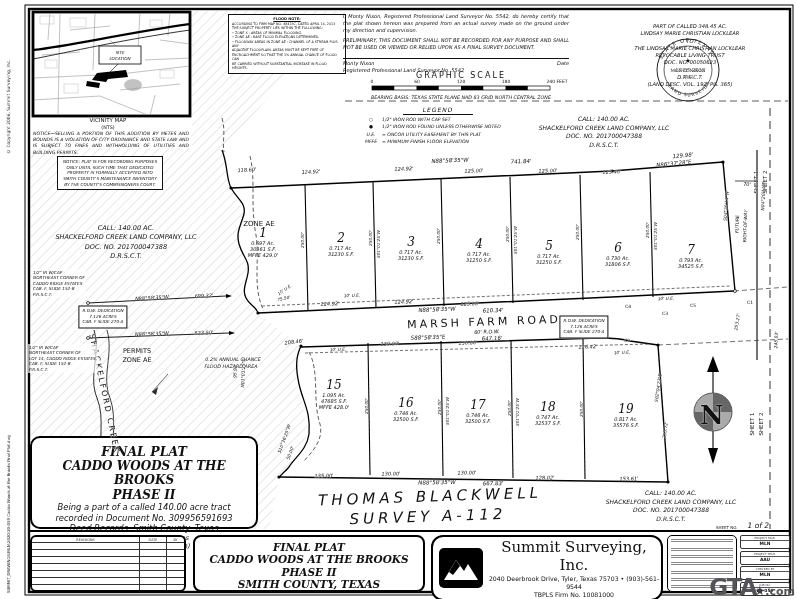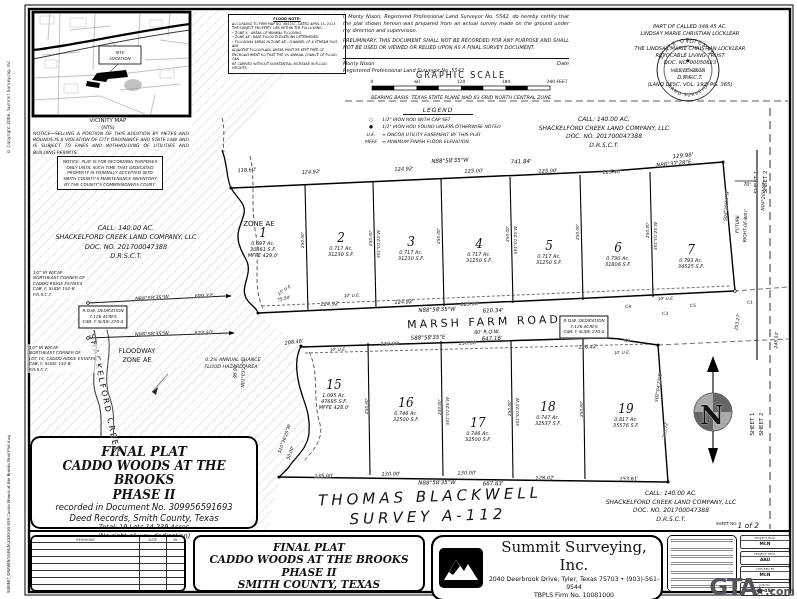--- a/index.html
+++ b/index.html
@@ -73,21 +73,21 @@
   #firmserv{font-family:"DejaVu Serif",serif;font-weight:bold;font-size:7.6px}
   #firmaddr,#firmno{font-size:6.2px}
   #disclaimer{left:667px;top:535px;width:70px;height:57px;border:1.5px solid #000;border-radius:5px;background:#fff}
   #disclaimer .lines{position:absolute;inset:3px;
       background:repeating-linear-gradient(180deg,#8a8a8a 0 .6px,transparent .6px 2.3px)}
   #projcol{left:740px;top:535px;width:50px;height:57px}
   .pjbox{border:1px solid #333;border-radius:2px;height:12.2px;margin-bottom:1.4px;text-align:center;
          background:#fff;overflow:hidden}
   .pjlabel{font-size:2.9px;border-bottom:0.6px solid #555;color:#333;line-height:1.4}
   .pjvalue{font-size:4.4px;font-weight:bold;line-height:1.5}
-  #sheetno{left:716px;top:521px;display:flex;align-items:flex-start;gap:0}
+  #sheetno{left:716px;top:521px;display:flex;align-items:flex-end;gap:10px}
   #sheetno .lab{font-size:4px}
   #sheetno .val{font-size:7.5px;font-style:italic}
   
   .vtext{position:absolute;writing-mode:vertical-rl;transform:rotate(180deg);color:#333;white-space:nowrap}
   #copyright{left:6px;top:14px;font-size:4.4px;height:140px}
   #filetext{left:6px;top:415px;font-size:3.9px;height:178px;color:#222}
   #gta{position:absolute;right:2px;bottom:-1px;display:flex;align-items:baseline;z-index:20;color:#53545a}
   #gta .g1{font-size:23px;font-weight:bold;letter-spacing:-1px}
   #gta .g2{font-size:12px;margin:0 0 0 -2px;color:#3a3a40}
   #gta .g3{font-size:11px;font-weight:bold}
@@ -330,20 +330,21 @@
     <div>CALL: 140.00 AC.</div>
     <div>SHACKELFORD CREEK LAND COMPANY, LLC</div>
     <div>DOC. NO. 201700047388</div>
     <div>D.R.S.C.T.</div>
   </div>
 
 <div class="blk" id="plat-title-box">
   <div class="t1">FINAL PLAT</div>
   <div class="t2">CADDO WOODS AT THE BROOKS</div>
   <div class="t2">PHASE II</div>
+  <div class="d">Being a part of a called 140.00 acre tract</div>
   <div class="d">recorded in Document No. 309956591693</div>
   <div class="d">Deed Records, Smith County, Texas</div>
   <div class="s">Total: 19 Lots  14.239 Acres</div>
   <div class="s">(No right-of-way dedication)</div>
 </div>
 
 <div id="plat-labels">
     <span class="pl" style="left: 247px; top: 170px; font-size: 5px; transform: translate(-50%, -50%) rotate(-4deg);">118.60'</span>
     <span class="pl" style="left: 311px; top: 172px; font-size: 5px; transform: translate(-50%, -50%) rotate(-3deg);">124.92'</span>
     <span class="pl" style="left: 404px; top: 169px; font-size: 5px; transform: translate(-50%, -50%) rotate(-2deg);">124.92'</span>
@@ -404,21 +405,21 @@
     <span class="pl" style="left: 659px; top: 388px; font-size: 4.5px; transform: translate(-50%, -50%) rotate(-82deg);">S02°04'23"E</span>
     <span class="pl" style="left: 291px; top: 453px; font-size: 4.5px; transform: translate(-50%, -50%) rotate(-70deg);">50.00'</span>
     <span class="pl" style="left: 285px; top: 439px; font-size: 4.5px; transform: translate(-50%, -50%) rotate(-70deg);">S10°36'25"W</span>
     <span class="pl" style="left: 236px; top: 371px; font-size: 4.5px; transform: translate(-50%, -50%) rotate(-87deg);">95.90'</span>
     <span class="pl" style="left: 244px; top: 373px; font-size: 4.5px; transform: translate(-50%, -50%) rotate(-87deg);">N01°01'25"E</span>
     <span class="pl" style="left: 152px; top: 298px; font-size: 5px; transform: translate(-50%, -50%) rotate(-3deg);">N88°58'35"W</span>
     <span class="pl" style="left: 204px; top: 296px; font-size: 5px; transform: translate(-50%, -50%) rotate(-3deg);">699.32'</span>
     <span class="pl" style="left: 152px; top: 334px; font-size: 5px; transform: translate(-50%, -50%) rotate(-2deg);">N88°58'35"W</span>
     <span class="pl" style="left: 204px; top: 333px; font-size: 5px; transform: translate(-50%, -50%) rotate(-2deg);">622.50'</span>
     <span class="pl sp" style="left: 259px; top: 224px; font-size: 7px; transform: translate(-50%, -50%) rotate(0deg);">ZONE AE</span>
-    <span class="pl sp" style="left: 137px; top: 351px; font-size: 6.5px; transform: translate(-50%, -50%) rotate(0deg);">FLOODWAY</span>
+    <span class="pl sp" style="left: 137px; top: 351px; font-size: 6.5px; transform: translate(-50%, -50%) rotate(0deg);">PERMITS</span>
     <span class="pl sp" style="left: 137px; top: 360px; font-size: 6.5px; transform: translate(-50%, -50%) rotate(0deg);">ZONE AE</span>
     <span class="pl crk" style="left: 104px; top: 394px; font-size: 8px; transform: translate(-50%, -50%) rotate(78deg);">SHACKELFORD CREEK</span>
     <span class="pl" style="left: 233px; top: 360px; font-size: 4.8px; transform: translate(-50%, -50%) rotate(0deg);">0.2% ANNUAL CHANCE</span>
     <span class="pl" style="left: 231px; top: 367px; font-size: 4.8px; transform: translate(-50%, -50%) rotate(0deg);">FLOOD HAZARD AREA</span>
     <span class="pl" style="left: 747px; top: 184px; font-size: 5px; transform: translate(-50%, -50%) rotate(0deg);">70'</span>
     <span class="pl" style="left: 738px; top: 224px; font-size: 4.5px; transform: translate(-50%, -50%) rotate(-88deg);">FUTURE</span>
     <span class="pl" style="left: 746px; top: 226px; font-size: 4.5px; transform: translate(-50%, -50%) rotate(-88deg);">RIGHT-OF-WAY</span>
     <span class="pl" style="left: 727px; top: 206px; font-size: 4.5px; transform: translate(-50%, -50%) rotate(-86deg);">S04°20'14"W</span>
     <span class="pl" style="left: 738px; top: 322px; font-size: 4.5px; transform: translate(-50%, -50%) rotate(-80deg);">253.27'</span>
     <span class="pl" style="left: 764px; top: 196px; font-size: 4.5px; transform: translate(-50%, -50%) rotate(-88deg);">N04°20'14"E</span>
@@ -484,21 +485,21 @@
       <div class="lotnum">15</div>
       <div class="lotline">1.095 Ac.</div>
       <div class="lotline">47685 S.F.</div>
       <div class="lotline">MFFE 428.0'</div>
     </div>
     <div class="lot" style="left: 406px; top: 396px;">
       <div class="lotnum">16</div>
       <div class="lotline">0.746 Ac.</div>
       <div class="lotline">32500 S.F.</div>
     </div>
-    <div class="lot" style="left: 478px; top: 416px;">
+    <div class="lot" style="left: 478px; top: 398px;">
       <div class="lotnum">17</div>
       <div class="lotline">0.746 Ac.</div>
       <div class="lotline">32500 S.F.</div>
     </div>
     <div class="lot" style="left: 548px; top: 400px;">
       <div class="lotnum">18</div>
       <div class="lotline">0.747 Ac.</div>
       <div class="lotline">32537 S.F.</div>
     </div>
     <div class="lot" style="left: 626px; top: 402px;">

